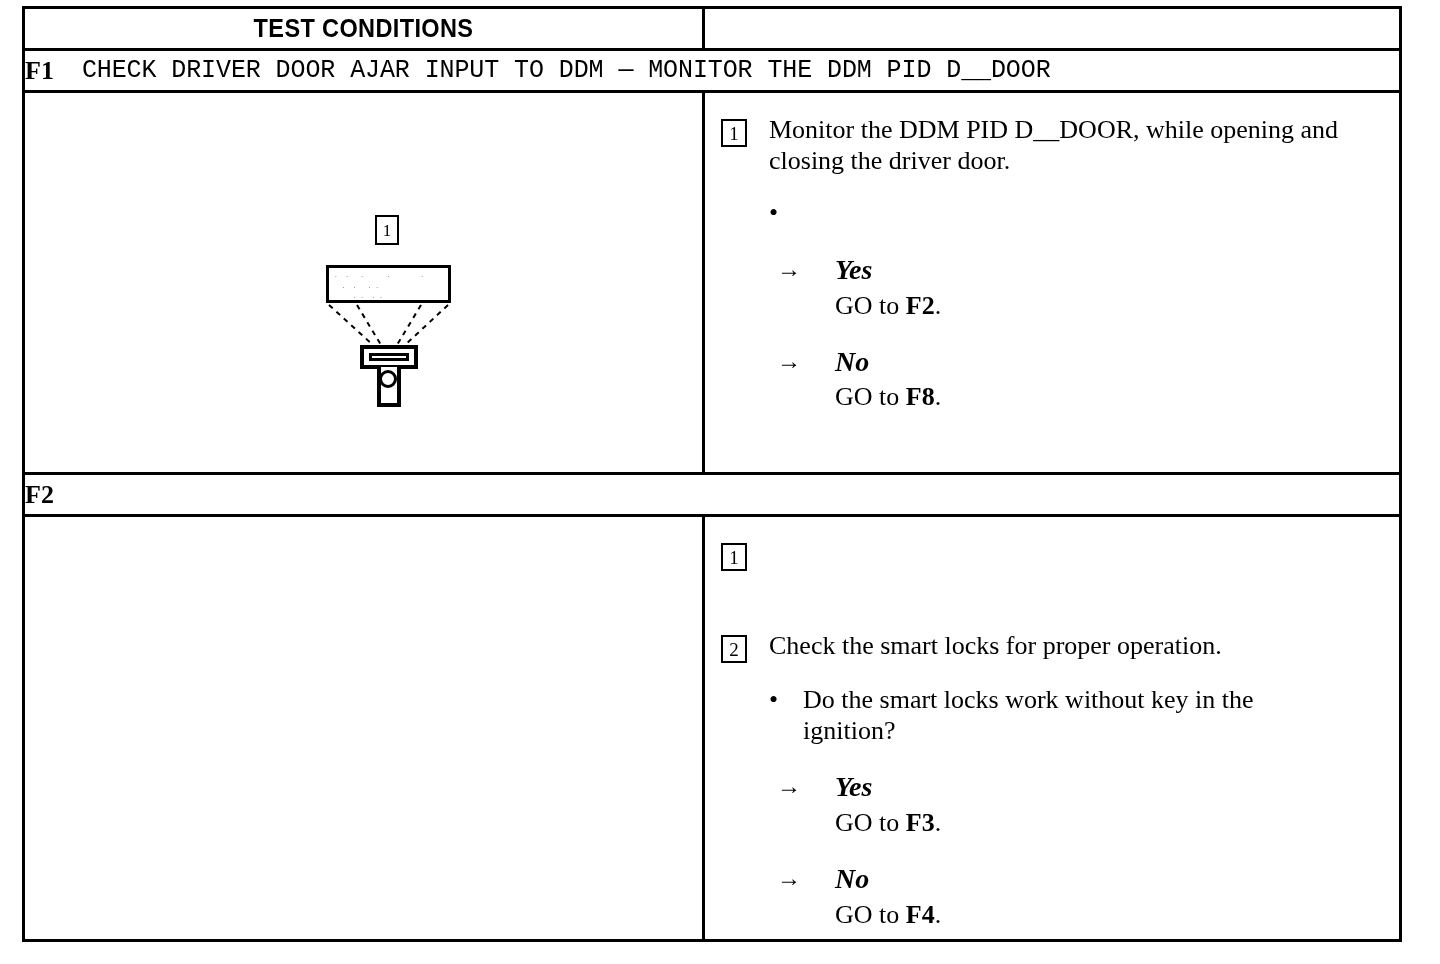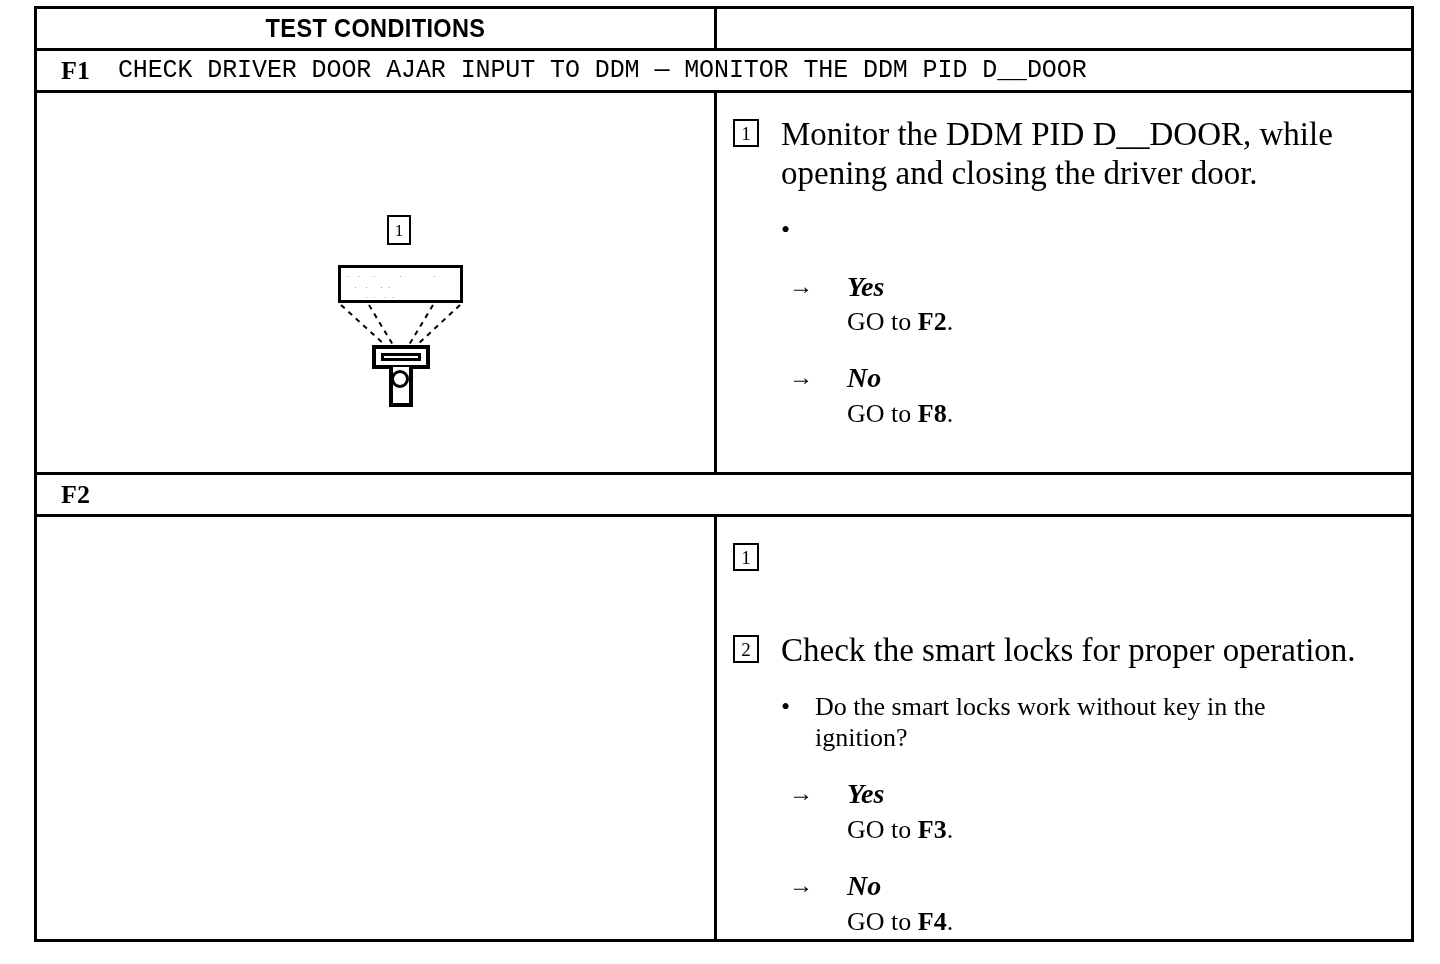--- a/index.html
+++ b/index.html
@@ -18,21 +18,21 @@
   .page {
     position: relative;
     width: 1440px;
     height: 964px;
     background: #ffffff;
   }
 
   
   .diag-table {
     position: absolute;
-    left: 34px;
+    left: 22px;
     top: 6px;
     width: 1380px;
     height: 936px;
     border: 3px solid #000;
     border-collapse: collapse;
     box-sizing: border-box;
   }
 
   .row {
     display: flex;
@@ -68,21 +68,21 @@
     letter-spacing: 0.4px;
     transform: scaleX(0.94);
   }
 
   
   .step-band {
     height: 42px;
     border-bottom: 3px solid #000;
     display: flex;
     align-items: center;
-    padding-left: 24px;
+    padding-left: 0;
     box-sizing: border-box;
     width: 100%;
   }
   .step-code {
     font-weight: bold;
     font-size: 26px;
     margin-right: 28px;
   }
   .step-title {
     font-size: 25px;
@@ -118,21 +118,21 @@
     box-sizing: border-box;
     display: flex;
     align-items: center;
     justify-content: center;
     font-size: 19px;
     line-height: 1;
     margin-top: 4px;
     margin-right: 22px;
   }
   .step-text {
-    font-size: 33px;
+    font-size: 26px;
     line-height: 1.18;
     max-width: 620px;
   }
 
   .bullet-item {
     display: flex;
     align-items: flex-start;
     margin-top: 22px;
     margin-left: 48px;
   }

